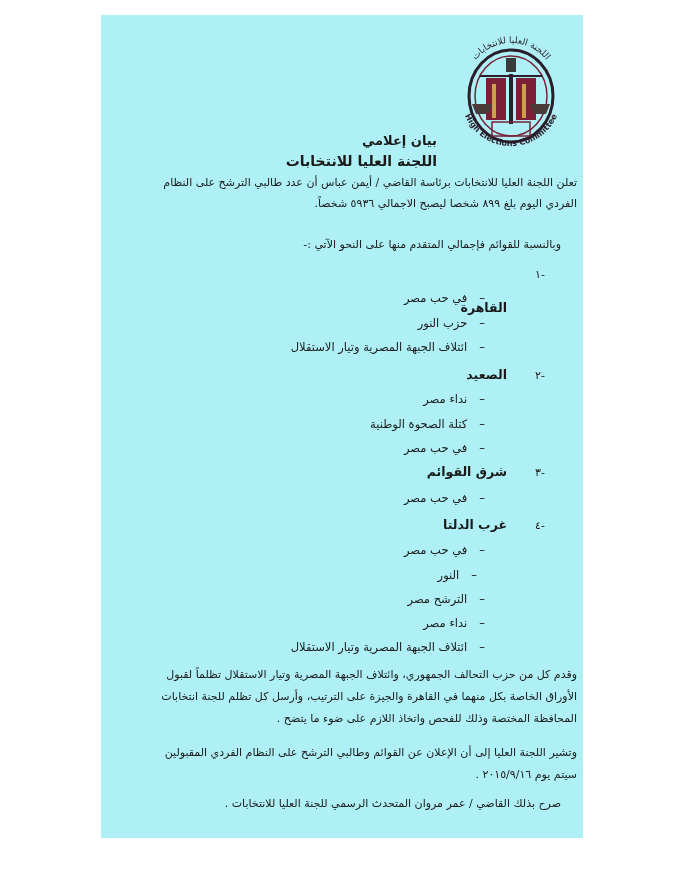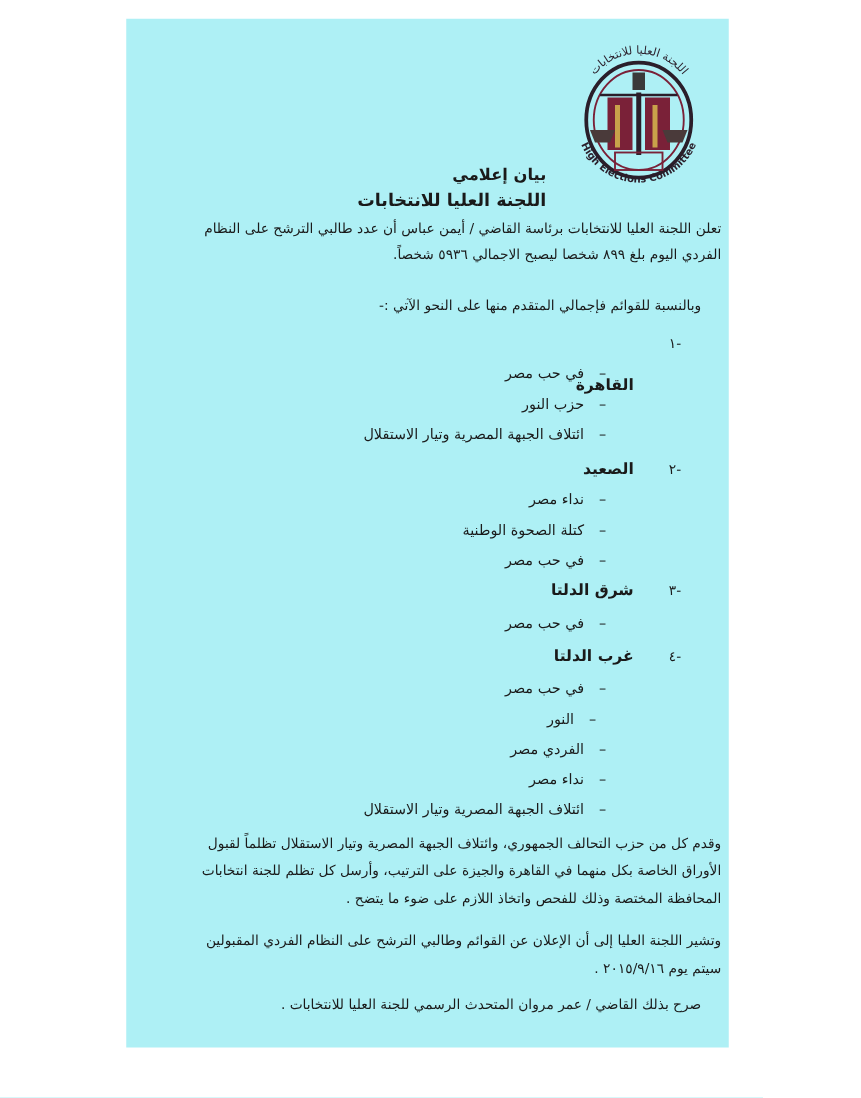--- a/index.html
+++ b/index.html
@@ -67,28 +67,28 @@
 <div class="item rtl" style="right:204px; top:316px;"><span class="dash">–</span><span>حزب النور</span></div>
 <div class="item rtl" style="right:204px; top:340px;"><span class="dash">–</span><span>ائتلاف الجبهة المصرية وتيار الاستقلال</span></div>
 
 <div class="num rtl" style="right:144px; top:369px;">-٢</div>
 <div class="heading rtl" style="right:182px; top:367px;">الصعيد</div>
 <div class="item rtl" style="right:204px; top:392px;"><span class="dash">–</span><span>نداء مصر</span></div>
 <div class="item rtl" style="right:204px; top:417px;text-align:right;"><span class="dash">–</span><span>كتلة الصحوة الوطنية</span></div>
 <div class="item rtl" style="right:204px; top:441px;"><span class="dash">–</span><span>في حب مصر</span></div>
 
 <div class="num rtl" style="right:144px; top:466px;">-٣</div>
-<div class="heading rtl" style="right:182px; top:464px;">شرق الدلتا</div>
+<div class="heading rtl" style="right:182px; top:464px;">شرق القوائم</div>
 <div class="item rtl" style="right:204px; top:491px;"><span class="dash">–</span><span>في حب مصر</span></div>
 
 <div class="num rtl" style="right:144px; top:519px;">-٤</div>
 <div class="heading rtl" style="right:182px; top:517px;">غرب الدلتا</div>
 <div class="item rtl" style="right:204px; top:543px;"><span class="dash">–</span><span>في حب مصر</span></div>
 <div class="item rtl" style="right:212px; top:568px;"><span class="dash">–</span><span>النور</span></div>
-<div class="item rtl" style="right:204px; top:592px;"><span class="dash">–</span><span>الفردي مصر</span></div>
+<div class="item rtl" style="right:204px; top:592px;"><span class="dash">–</span><span>الترشح مصر</span></div>
 <div class="item rtl" style="right:204px; top:616px;"><span class="dash">–</span><span>نداء مصر</span></div>
 <div class="item rtl" style="right:204px; top:640px;"><span class="dash">–</span><span>ائتلاف الجبهة المصرية وتيار الاستقلال</span></div>
 
 <div class="para rtl" style="right:112px; top:664px;">وقدم كل من حزب التحالف الجمهوري، وائتلاف الجبهة المصرية وتيار الاستقلال تظلماً لقبول</div>
 <div class="para rtl" style="right:112px; top:686px;">الأوراق الخاصة بكل منهما في القاهرة والجيزة على الترتيب، وأرسل كل تظلم للجنة انتخابات</div>
 <div class="para rtl" style="right:112px; top:708px;">المحافظة المختصة وذلك للفحص واتخاذ اللازم على ضوء ما يتضح .</div>
 
 <div class="para rtl" style="right:112px; top:742px;">وتشير اللجنة العليا إلى أن الإعلان عن القوائم وطالبي الترشح على النظام الفردي المقبولين</div>
 <div class="para rtl" style="right:112px; top:764px;">سيتم يوم ٢٠١٥/٩/١٦ .</div>
 

